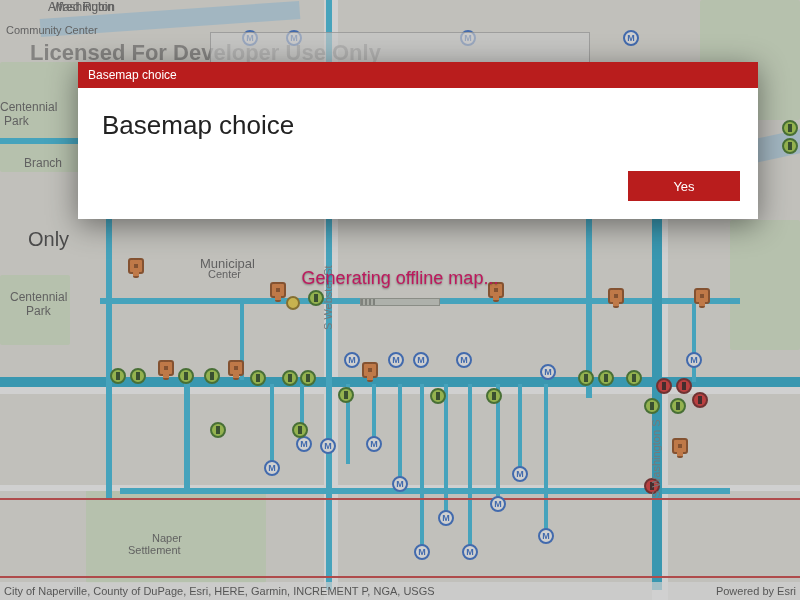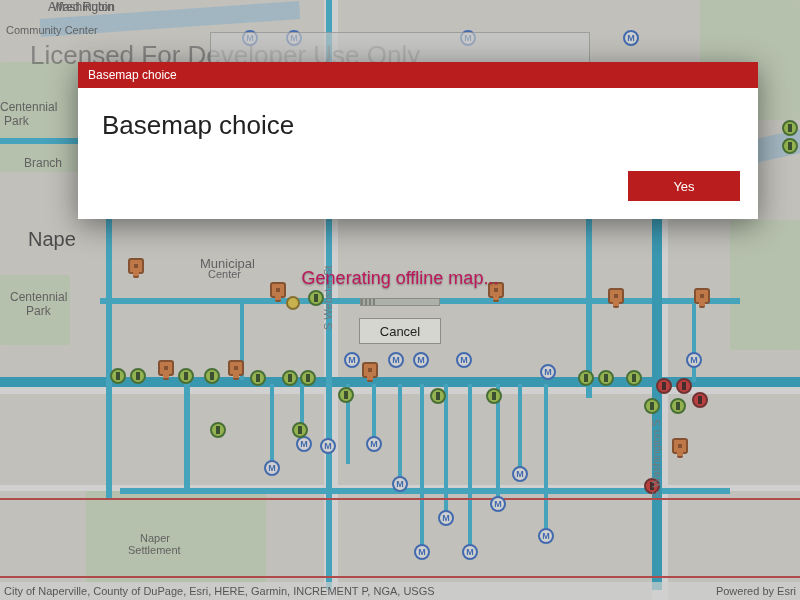--- a/index.html
+++ b/index.html
@@ -18,21 +18,21 @@
   .marker.g::after { content:""; width:4px; height:8px; background:#1a3b0a; }
   .marker.o { width: 16px; height: 16px; background: #e57a2e; border-radius: 3px; border:2px solid #8a3e0b;}
   .marker.o::before, .marker.o::after { content:""; position:absolute; background:#e57a2e; border:2px solid #8a3e0b;}
   .marker.o::before { width:6px; height:16px; left:3px; top:-2px; border-radius:2px; border-left:none; border-right:none;}
   .marker.r { width: 16px; height: 16px; background: #d22; border: 2px solid #6b0d0d; }
   .marker.r::after { content:""; width:4px; height:8px; background:#2a0606;}
   .marker.y { width:14px; height:14px; background:#f2d23a; border:2px solid #8a6b0b; }
 
   .map-label { position: absolute; color: #555; font-size: 12px; white-space: nowrap; }
   .street-label { position: absolute; color:#777; font-size:11px; transform: rotate(-90deg); transform-origin: left top; white-space:nowrap;}
-  .watermark { position: absolute; left: 30px; top: 40px; font-size: 26px; color: rgba(60,60,60,.55); font-weight: 400; }
+  .watermark { position: absolute; left: 30px; top: 40px; font-size: 22px; color: rgba(60,60,60,.55); font-weight: 700; }
   .attribution { position: absolute; left: 0; bottom: 0; right: 0; height: 18px; background: rgba(255,255,255,.7); font-size: 11px; color: #444; display:flex; justify-content: space-between; align-items:center; padding: 0 4px;}
   .redline { position:absolute; left:0; right:0; height:2px; background:#c33; }
 
   
   .scrim { position:absolute; inset:0; background: rgba(120,120,120,.35); }
   .progress-area { position:absolute; left:50%; top:-30px; transform:translateX(-50%); width:380px; height:46px; background: rgba(200,200,200,.65); border:1px solid rgba(120,120,120,.5);}
   .progress-text { position:absolute; left:50%; top:268px; transform:translateX(-50%); color:#be185d; font-size:18px; text-shadow:0 1px 2px rgba(0,0,0,.4);}
   .progress-bar-wrap { position:absolute; left:50%; top:298px; transform:translateX(-50%); width:80px; height:8px; background:#aeb1ab; border:1px solid #8a8d86;}
   .progress-bar-fill { height:100%; width:18%; background: repeating-linear-gradient(90deg,#7f827c 0 2px,#a8aba4 2px 4px);}
   .cancel-btn { position:absolute; left:50%; top:318px; transform:translateX(-50%); width:82px; height:26px; background:#d4d6cf; border:1px solid #8c8f87; font-size:13px; color:#222; display:flex; align-items:center; justify-content:center;}
@@ -158,44 +158,43 @@
     <div class="marker y" style="left:286px;top:296px"></div>
 
     <div class="map-label" style="left:48px;top:0">Alfred Rubin</div>
     <div class="map-label" style="left:52px;top:12">Washington</div>
     <div class="map-label" style="left:6px;top:24px;font-size:11px">Community Center</div>
     <div class="map-label" style="left:0;top:100px">Centennial</div>
     <div class="map-label" style="left:4px;top:114px">Park</div>
     <div class="map-label" style="left:10px;top:290px">Centennial</div>
     <div class="map-label" style="left:26px;top:304px">Park</div>
     <div class="map-label" style="left:24px;top:156px">Branch</div>
-    <div class="map-label" style="left:28px;top:228px;font-size:20px;color:#333">Nape</div>
+    <div class="map-label" style="left:28px;top:228px;font-size:20px;color:#333">Only</div>
     <div class="map-label" style="left:200px;top:256px;font-size:13px">Municipal</div>
     <div class="map-label" style="left:208px;top:268px;font-size:11px">Center</div>
-    <div class="map-label" style="left:140px;top:532px;font-size:11px">Naper</div>
+    <div class="map-label" style="left:152px;top:532px;font-size:11px">Naper</div>
     <div class="map-label" style="left:128px;top:544px;font-size:11px">Settlement</div>
     <div class="street-label" style="left:322px;top:330px">S Webster St</div>
     <div class="street-label" style="left:650px;top:498px">S Washington S</div>
 
     <div class="watermark">Licensed For Developer Use Only</div>
 
     <div class="attribution">
       <span>City of Naperville, County of DuPage, Esri, HERE, Garmin, INCREMENT P, NGA, USGS</span>
       <span>Powered by Esri</span>
     </div>
   </div>
 
   <div class="scrim"></div>
 
   <div class="progress-area" style="left:400px; top:32px;"></div>
   <div class="progress-text">Generating offline map...</div>
   <div class="progress-bar-wrap">
     <div class="progress-bar-fill"></div>
   </div>
-  <div class="cancel-btn">Cancel</div>
 
   <div class="modal">
     <div class="modal-titlebar">Basemap choice</div>
     <div class="modal-body">
       <div class="modal-heading">Basemap choice</div>
     </div>
     <div class="modal-buttons">
       <button class="btn primary">Yes</button>
     </div>
   </div>

